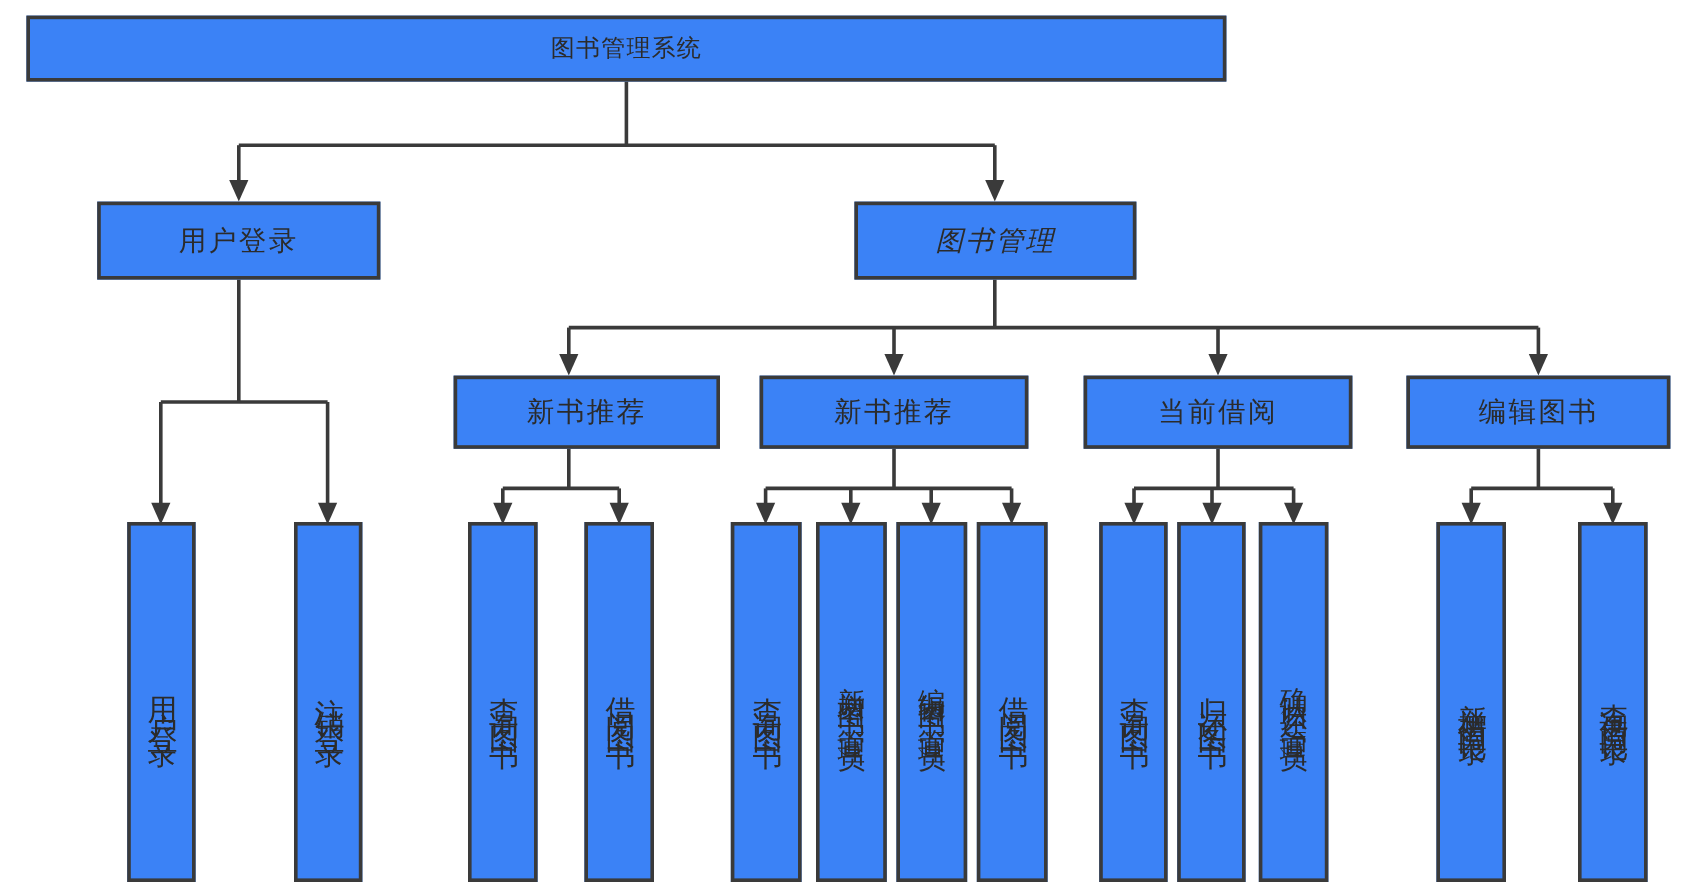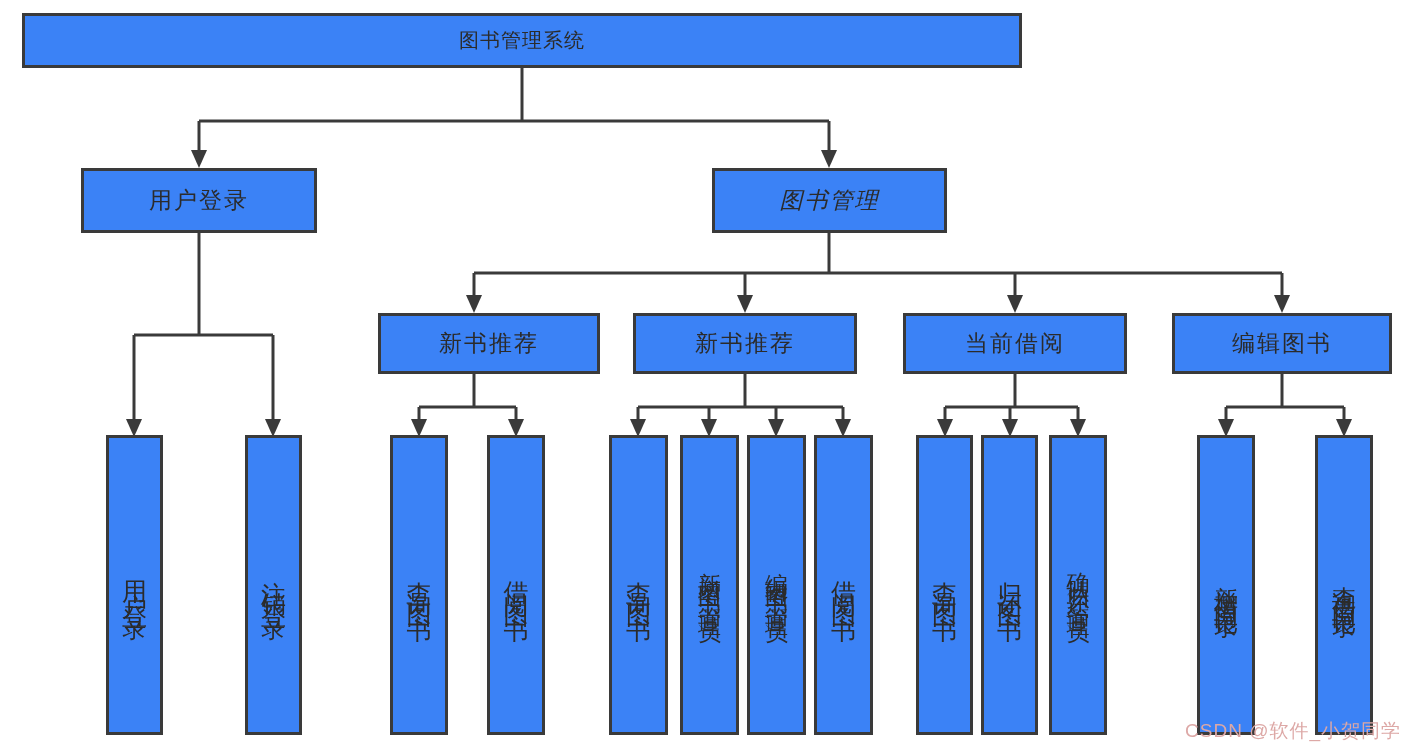--- a/index.html
+++ b/index.html
@@ -198,14 +198,13 @@
     <span>确认归还（管理员）</span>
   </div>
 
   <div class="node vnode ls-6" style="left:1197px; top:435px; width:58px; height:300px;">
     <span>新增借阅记录</span>
   </div>
   <div class="node vnode ls-6" style="left:1315px; top:435px; width:58px; height:300px;">
     <span>查询借阅记录</span>
   </div>
 
-  <div id="watermark">CSDN @软件_小贺同学</div>
 </div>
 
 </body></html>

